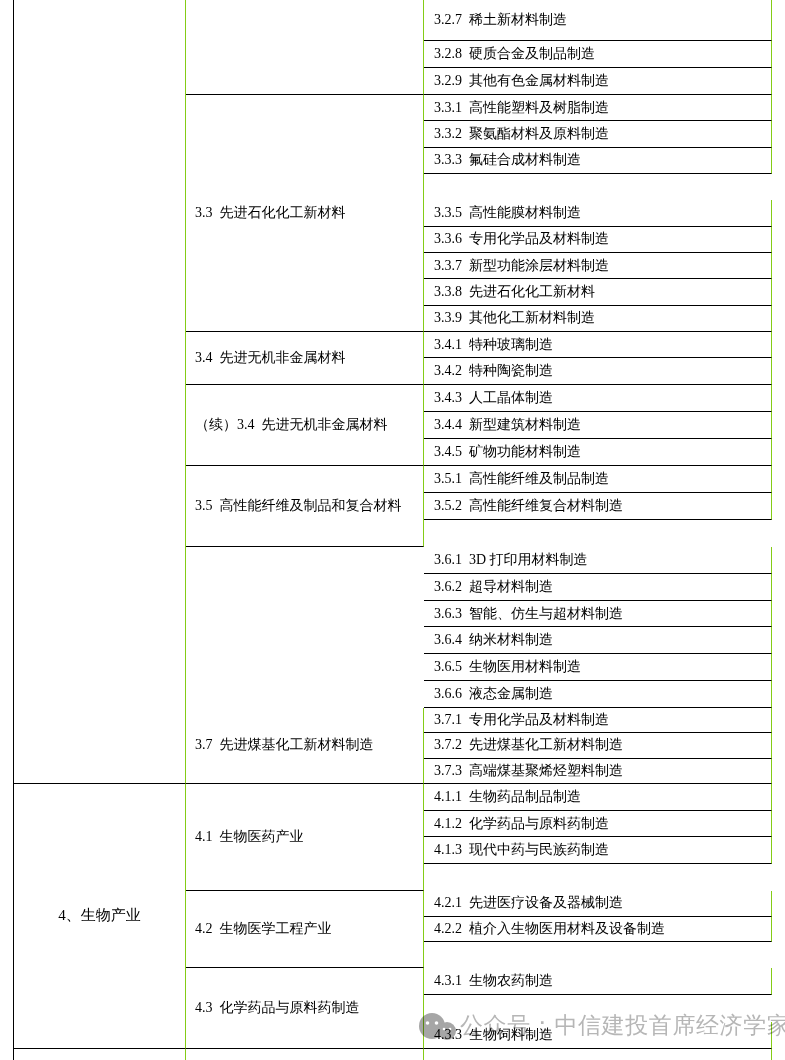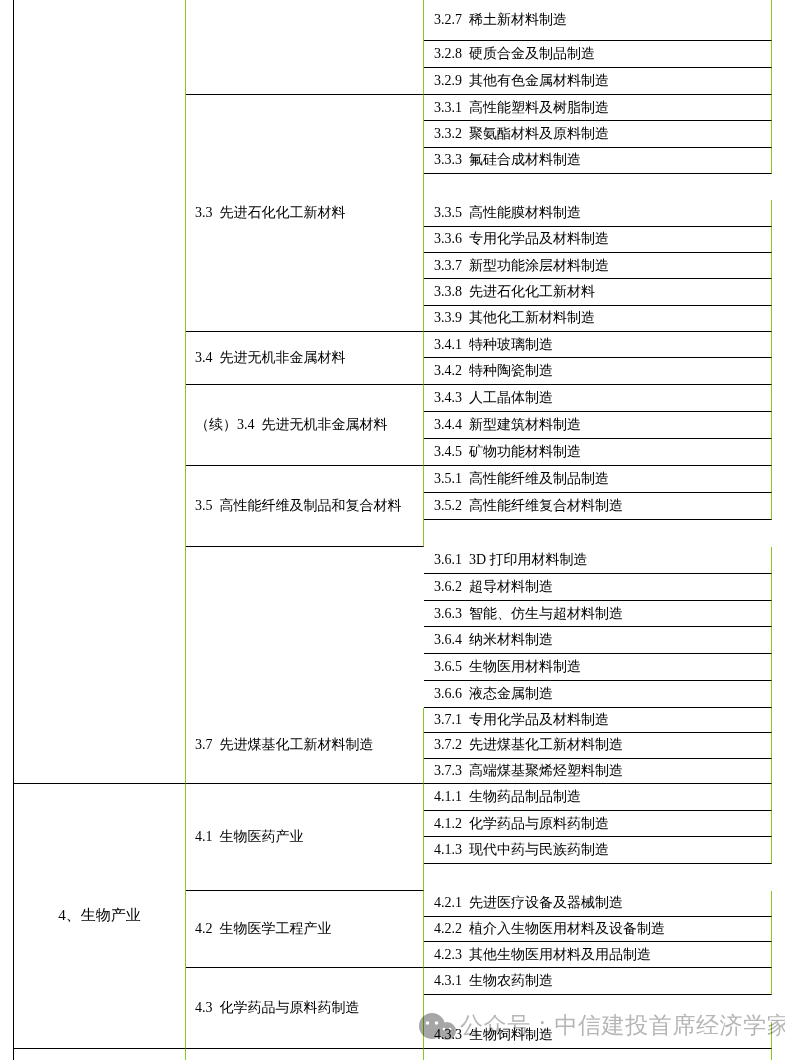--- a/index.html
+++ b/index.html
@@ -229,24 +229,20 @@
     </div>
 
   <div class="c r" style="grid-area:34/3">
       <span class="code">4.2.1</span>
       <span>先进医疗设备及器械制造</span>
     </div>
   <div class="c r" style="grid-area:35/3">
       <span class="code">4.2.2</span>
       <span>植介入生物医用材料及设备制造</span>
     </div>
-  <div class="c r" style="grid-area:36/3">
-      <span class="code">4.2.3</span>
-      <span>其他生物医用材料及用品制造</span>
-    </div>
 
   <div class="c r" style="grid-area:37/3">
       <span class="code">4.3.1</span>
       <span>生物农药制造</span>
     </div>
   <div class="c r" style="grid-area:39/3">
       <span class="code">4.3.3</span>
       <span>生物饲料制造</span>
     </div>
 

